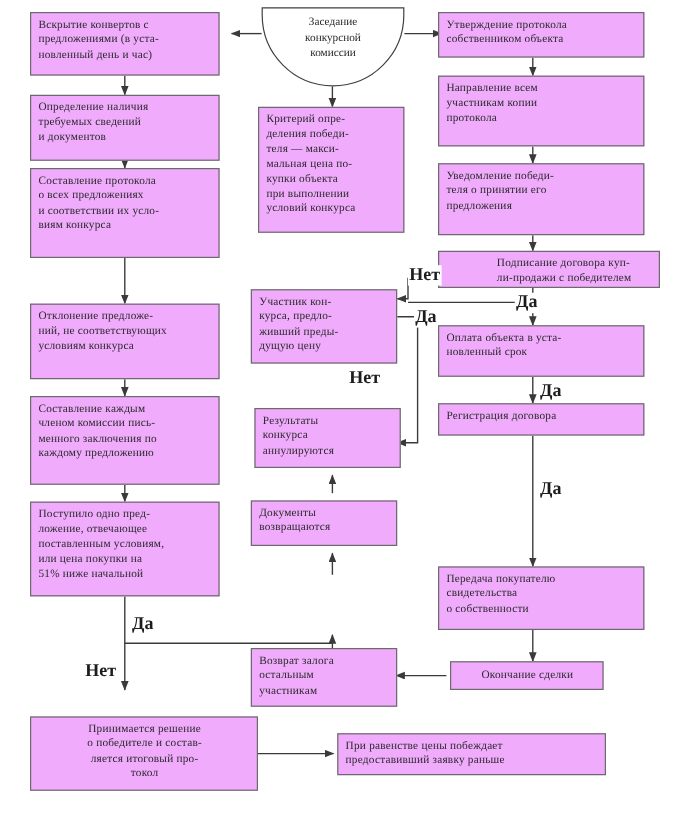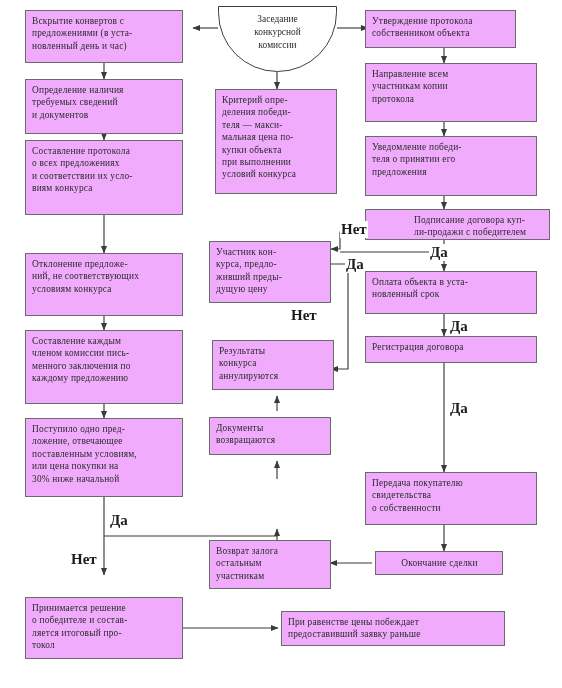--- a/index.html
+++ b/index.html
@@ -134,24 +134,24 @@
 членом комиссии пись-
 менного заключения по
 каждому предложению</span>
   </div>
 
   <div class="node" style="left:25px;top:418px;width:158px;height:79px;">
     <span class="txt">Поступило одно пред-
 ложение, отвечающее
 поставленным условиям,
 или цена покупки на
-30% ниже начальной</span>
-  </div>
-
-  <div class="node" style="left:25px;top:597px;width:158px;height:62px;">
+51% ниже начальной</span>
+  </div>
+
+  <div class="node" style="left:25px;top:597px;width:190px;height:62px;text-align:center;">
     <span class="txt">Принимается решение
 о победителе и состав-
 ляется итоговый про-
 токол</span>
   </div>
 
   <div class="dome" style="left:218px;top:6px;width:119px;height:66px;">
     <span class="txt">Заседание
 конкурсной
 комиссии</span>
@@ -185,21 +185,21 @@
 возвращаются</span>
   </div>
 
 
   <div class="node" style="left:209px;top:540px;width:122px;height:49px;">
     <span class="txt">Возврат залога
 остальным
 участникам</span>
   </div>
 
-  <div class="node" style="left:365px;top:10px;width:151px;height:38px;">
+  <div class="node" style="left:365px;top:10px;width:172px;height:38px;">
     <span class="txt">Утверждение протокола
 собственником объекта</span>
   </div>
 
   <div class="node" style="left:365px;top:63px;width:172px;height:59px;">
     <span class="txt">Направление всем
 участникам копии
 протокола</span>
   </div>
 

